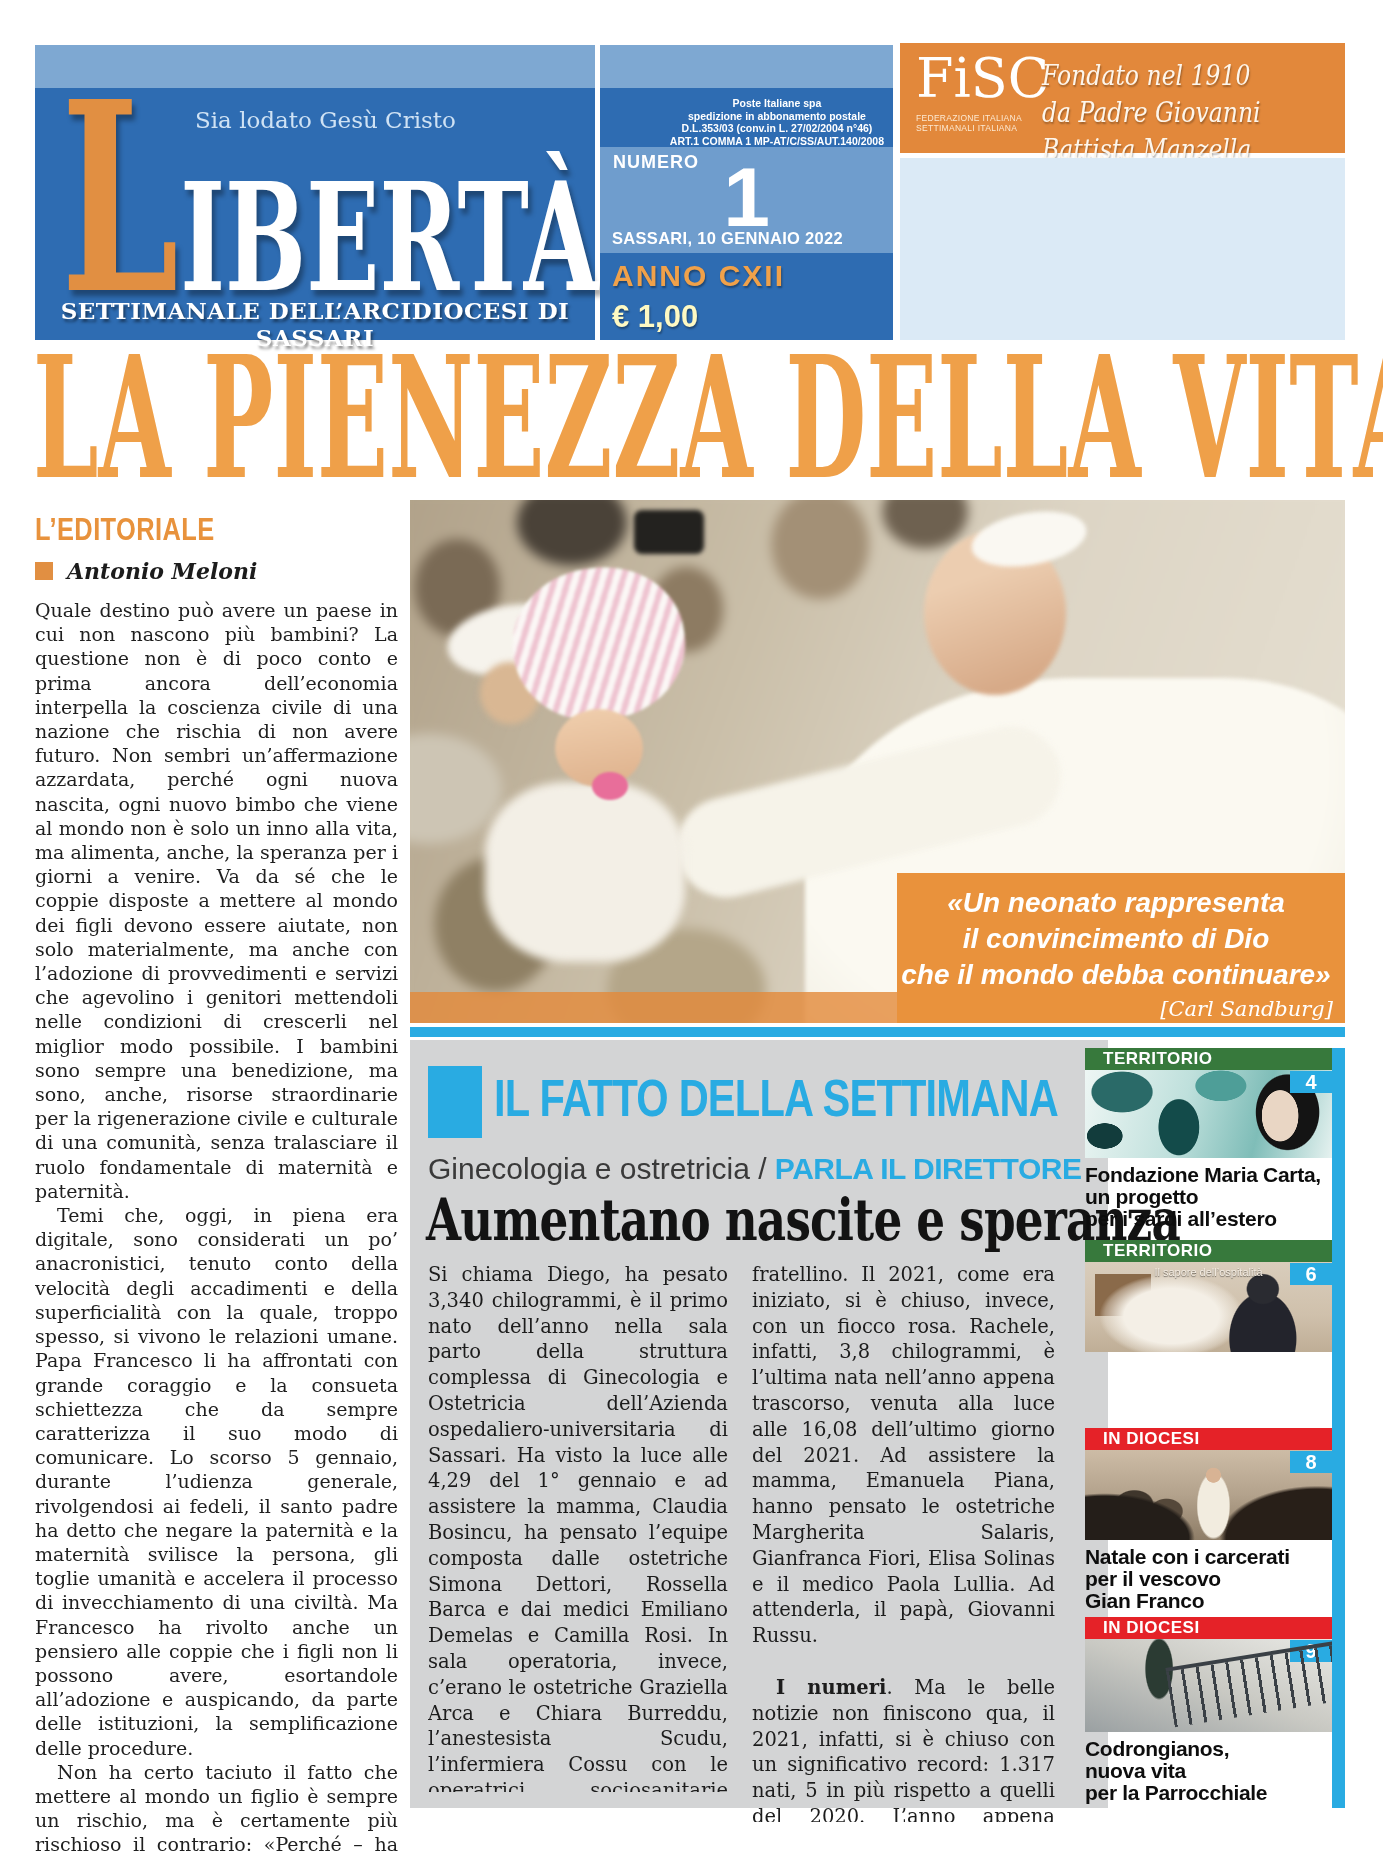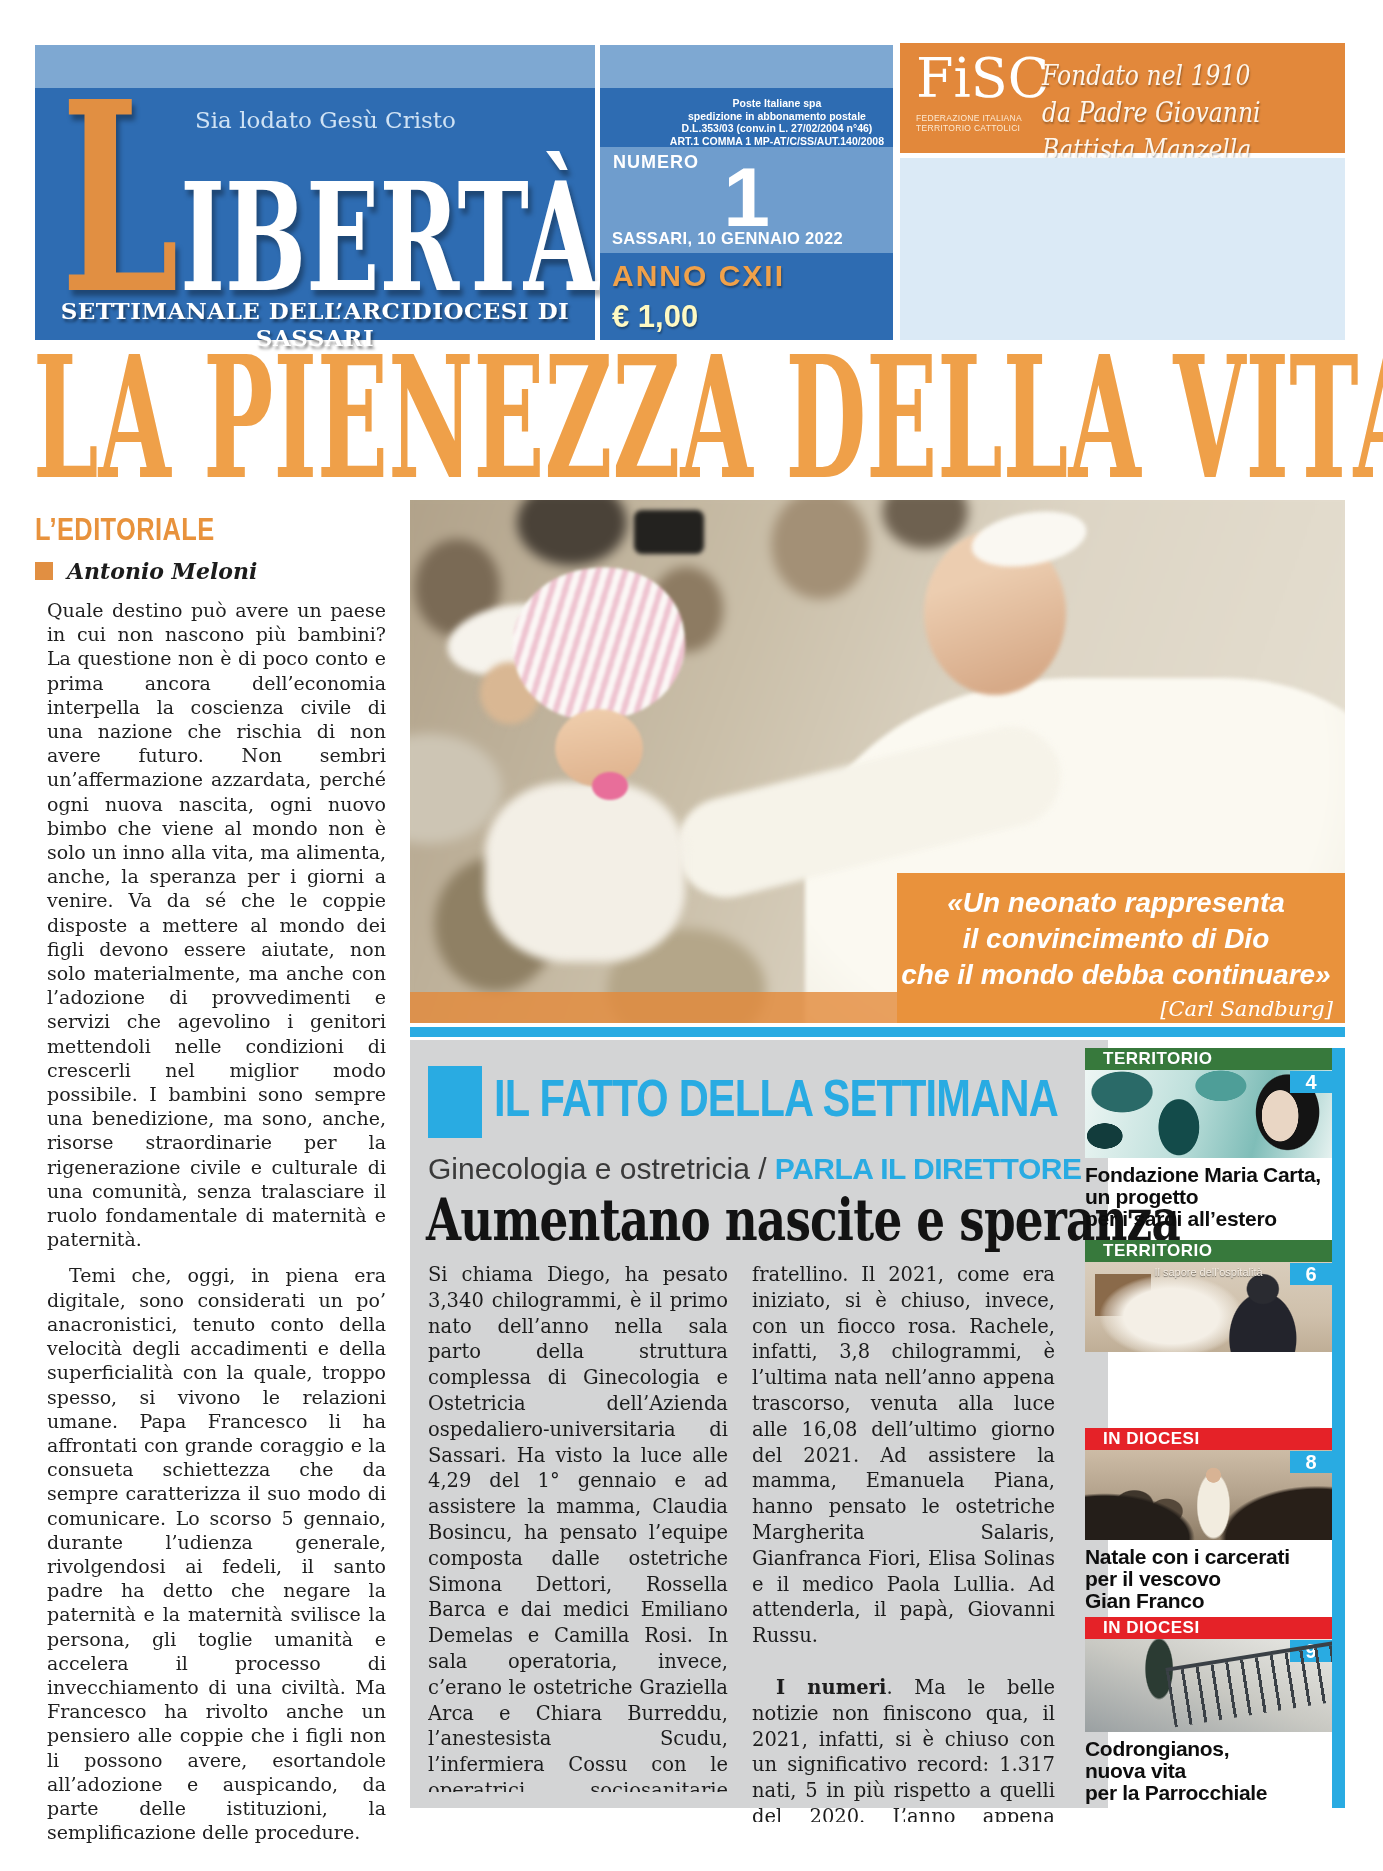--- a/index.html
+++ b/index.html
@@ -53,21 +53,21 @@
 
   
   .editorial{position:absolute;left:35px;top:512px;width:363px;height:1348px;overflow:hidden;}
   .ed-label{font-weight:bold;font-size:31px;color:#e8923c;letter-spacing:0.5px;
             transform:scaleX(0.82);transform-origin:left top;}
   .ed-author{margin-top:10px;margin-bottom:14px;}
   .ed-sq{display:inline-block;width:18px;height:18px;background:#e18f42;margin-right:14px;
          vertical-align:-1px;}
   .ed-author-name{font-family:"DejaVu Serif",serif;font-weight:bold;font-style:italic;
                   font-size:22px;color:#1c1c1c;}
-  .editorial p{margin:12px;font-family:"DejaVu Serif",serif;font-size:19px;line-height:24.2px;
+  .editorial p{margin:0;font-family:"DejaVu Serif",serif;font-size:19px;line-height:24.2px;
                color:#1f1f1f;text-align:justify;hyphens:auto;}
   .editorial p + p{text-indent:22px;}
 
   
   .photo{position:absolute;left:410px;top:500px;width:935px;height:523px;overflow:hidden;
          background:linear-gradient(110deg,#b9ab92,#cfc4ae 30%,#ded7c8 55%,#e6e0d2);}
   .ph-layer{position:absolute;inset:-10px;filter:blur(6px);
     background:
       radial-gradient(ellipse 70px 80px at 6% 18%,#7a6a55 0 60%,transparent 62%),
       radial-gradient(ellipse 90px 70px at 18% 6%,#4a4238 0 60%,transparent 62%),
@@ -199,21 +199,21 @@
       <div class="date-line">SASSARI, 10 GENNAIO 2022</div>
     </div>
     <div class="anno">ANNO CXII</div>
     <div class="price">€ 1,00</div>
   </div>
 
   <div class="mast-orange">
     <div class="fisc">
       <span class="fisc-name">FiSC</span>
       <span class="fisc-sub pre">FEDERAZIONE ITALIANA
-TERRITORIO CATTOLICI</span>
+SETTIMANALI ITALIANA</span>
     </div>
     <div class="founded">Fondato nel 1910
 da Padre Giovanni Battista Manzella</div>
   </div>
   <div class="pale-box"></div>
 
   <h1 class="headline">LA PIENEZZA DELLA VITA</h1>
 
   <div class="editorial">
     <div class="ed-label">L’EDITORIALE</div>

